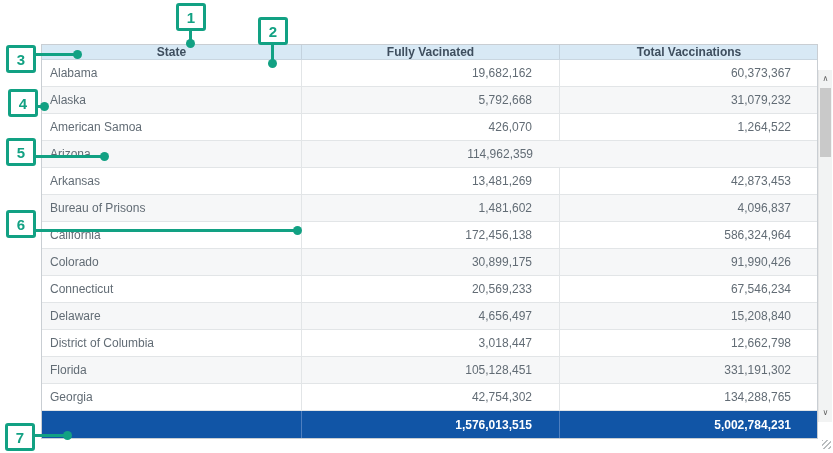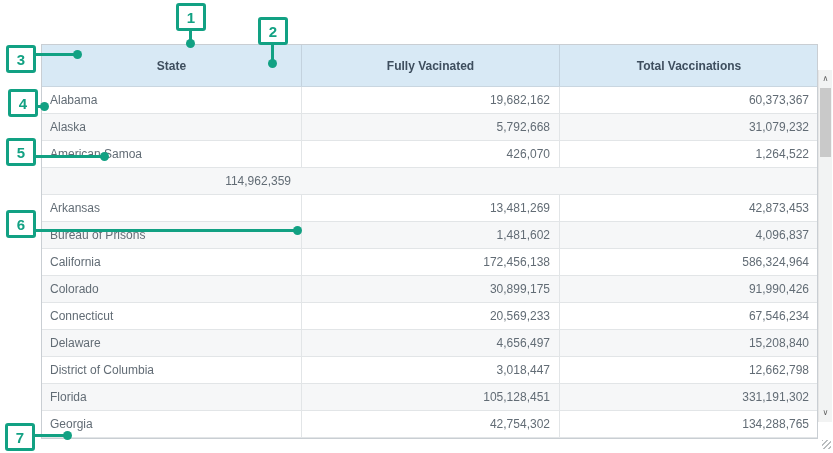--- a/index.html
+++ b/index.html
@@ -16,37 +16,37 @@
   html,body{margin:0;padding:0;}
   body{font-family:"Liberation Sans","DejaVu Sans",sans-serif;background:#fff;}
   #app{position:relative;width:833px;height:453px;background:#ffffff;overflow:hidden;}
 
   
   .table-wrap{
     position:absolute;left:41px;top:44px;width:777px;
     border:1px solid var(--outer-border);
     box-sizing:border-box;background:#fff;
   }
-  .thead{display:flex;height:42px;background:var(--header-bg);
-    border-bottom:1px solid #C9D6E0;box-sizing:border-box;}
+  .thead{display:flex;height:15px;background:var(--header-bg);
+    border-bottom:1px solid #C9D6E0;box-sizing:border-box;align-items:flex-end;}
   .hcell{flex:0 0 258px;display:flex;align-items:center;justify-content:center;
     font-size:12px;font-weight:bold;color:var(--header-text);
     border-right:1px solid #C3D2DE;box-sizing:border-box;}
   .hcell.first{flex:0 0 260px;}
   .hcell.last{border-right:none;}
 
   .tbody{display:block;}
   .trow{display:flex;height:27px;background:#fff;
     border-bottom:1px solid var(--grid-line);box-sizing:border-box;}
   .trow.alt{background:var(--row-alt);text-align:right;}
   .cell{flex:0 0 258px;display:flex;align-items:center;font-size:12px;
     color:var(--body-text);box-sizing:border-box;
     border-right:1px solid var(--grid-line);white-space:nowrap;overflow:hidden;}
   .c-state{flex:0 0 260px;justify-content:flex-start;padding-left:8px;}
-  .c-num{justify-content:flex-end;padding-right:9px;}
+  .c-num{justify-content:flex-end;padding-right:27px;}
   .c-last{border-right:none;}
 
   .trow-totals{display:flex;height:27px;background:var(--totals-bg);
     box-sizing:border-box;}
   .trow-totals .cell{color:var(--totals-text);font-weight:bold;
     border-right:1px solid #4E7FC0;}
   .trow-totals .c-last{border-right:none;}
 
   
   .scrollbar{position:absolute;left:818px;top:70px;width:14px;height:352px;
@@ -92,20 +92,21 @@
           <div class="cell c-state">Alaska</div>
           <div class="cell c-num">5,792,668</div>
           <div class="cell c-num c-last">31,079,232</div>
         </div>
         <div class="trow">
           <div class="cell c-state">American Samoa</div>
           <div class="cell c-num">426,070</div>
           <div class="cell c-num c-last">1,264,522</div>
         </div>
         <div class="trow alt">
+          <div class="cell c-state">Arizona</div>
           <div class="cell c-num c-last">114,962,359</div>
         </div>
         <div class="trow">
           <div class="cell c-state">Arkansas</div>
           <div class="cell c-num">13,481,269</div>
           <div class="cell c-num c-last">42,873,453</div>
         </div>
         <div class="trow alt">
           <div class="cell c-state">Bureau of Prisons</div>
           <div class="cell c-num">1,481,602</div>
@@ -141,20 +142,25 @@
           <div class="cell c-num">105,128,451</div>
           <div class="cell c-num c-last">331,191,302</div>
         </div>
         <div class="trow">
           <div class="cell c-state">Georgia</div>
           <div class="cell c-num">42,754,302</div>
           <div class="cell c-num c-last">134,288,765</div>
         </div>
       </div>
 
+    <div class="trow-totals">
+      <div class="cell c-state"></div>
+      <div class="cell c-num">1,576,013,515</div>
+      <div class="cell c-num c-last">5,002,784,231</div>
+    </div>
   </div>
 
   <div class="scrollbar">
     <div class="sb-arrow sb-up">∧</div>
     <div class="sb-thumb"></div>
     <div class="sb-arrow sb-down">∨</div>
   </div>
   <div class="resize-grip"></div>
 
   <div>

